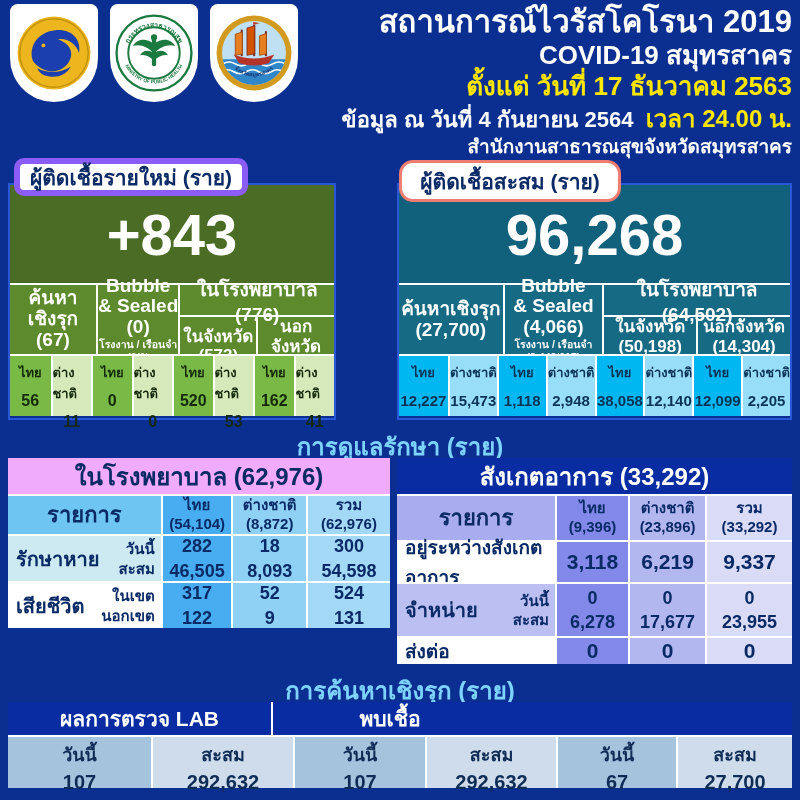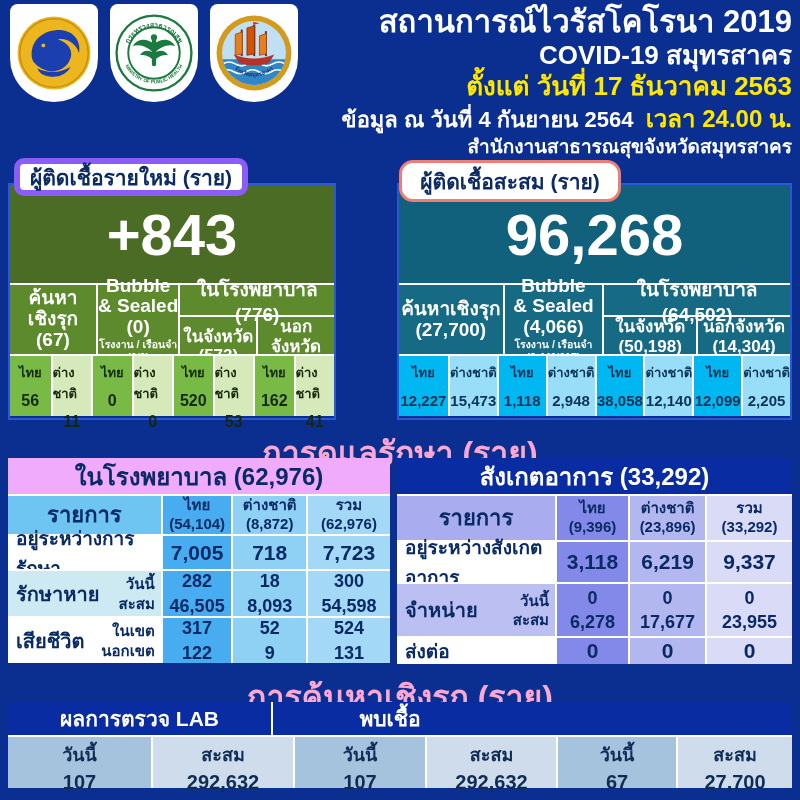--- a/index.html
+++ b/index.html
@@ -53,21 +53,21 @@
   .bc + .bc { border-left:2px solid #fff; }
   .bc .lbl { font-size:13px; }
   .panel-new .bc .val { font-size:16px; }
   .panel-cum .bc .val { font-size:15px; }
   .panel-new .bc.thai { background:#79ba47; color:#14290b; }
   .panel-new .bc.forg { background:#d6e9ba; color:#14290b; }
   .panel-cum .bc.thai { background:#00b7f1; color:#0b3356; }
   .panel-cum .bc.forg { background:#99def8; color:#0b3356; }
 
   
-  .sec-title { position:absolute; left:0; width:100%; text-align:center; color:#f9a8d4; font-weight:700; font-size:32px; }
+  .sec-title { position:absolute; left:0; width:100%; text-align:center; color:#7dd3fc; font-weight:700; font-size:24px; }
   .care-sec { top:427px; }
   .pro-sec  { top:671px; }
 
   
   .ct { position:absolute; display:flex; flex-direction:column; }
   .ct-left  { left:8px;   top:458px; width:382px; }
   .ct-right { left:397px; top:458px; width:395px; }
   .ct-title { height:36px; display:flex; align-items:center; justify-content:center; font-size:24px; font-weight:700; }
   .ct-left  .ct-title { background:#f0abfc; color:#0a2a66; }
   .ct-right .ct-title { background:#0a2ca3; color:#fff; }
@@ -325,26 +325,20 @@
         </div>
       <div class="cell w-forg col-forg">
           <span>ต่างชาติ</span>
           <span>(8,872)</span>
         </div>
       <div class="cell w-tot col-tot">
           <span>รวม</span>
           <span>(62,976)</span>
         </div>
     </div>
-    <div class="ct-row r-h35">
-      <div class="cell w-label rowlab">อยู่ระหว่างการรักษา</div>
-      <div class="cell w-thai col-thai val1">7,005</div>
-      <div class="cell w-forg col-forg val1">718</div>
-      <div class="cell w-tot col-tot val1">7,723</div>
-    </div>
     <div class="ct-row r-h47">
       <div class="cell w-label rowlab pale">
         <div class="duo">
             <span class="main">รักษาหาย</span>
         <span class="side">
               <span>วันนี้</span>
               <span>สะสม</span>
             </span>
           </div>
       </div>

